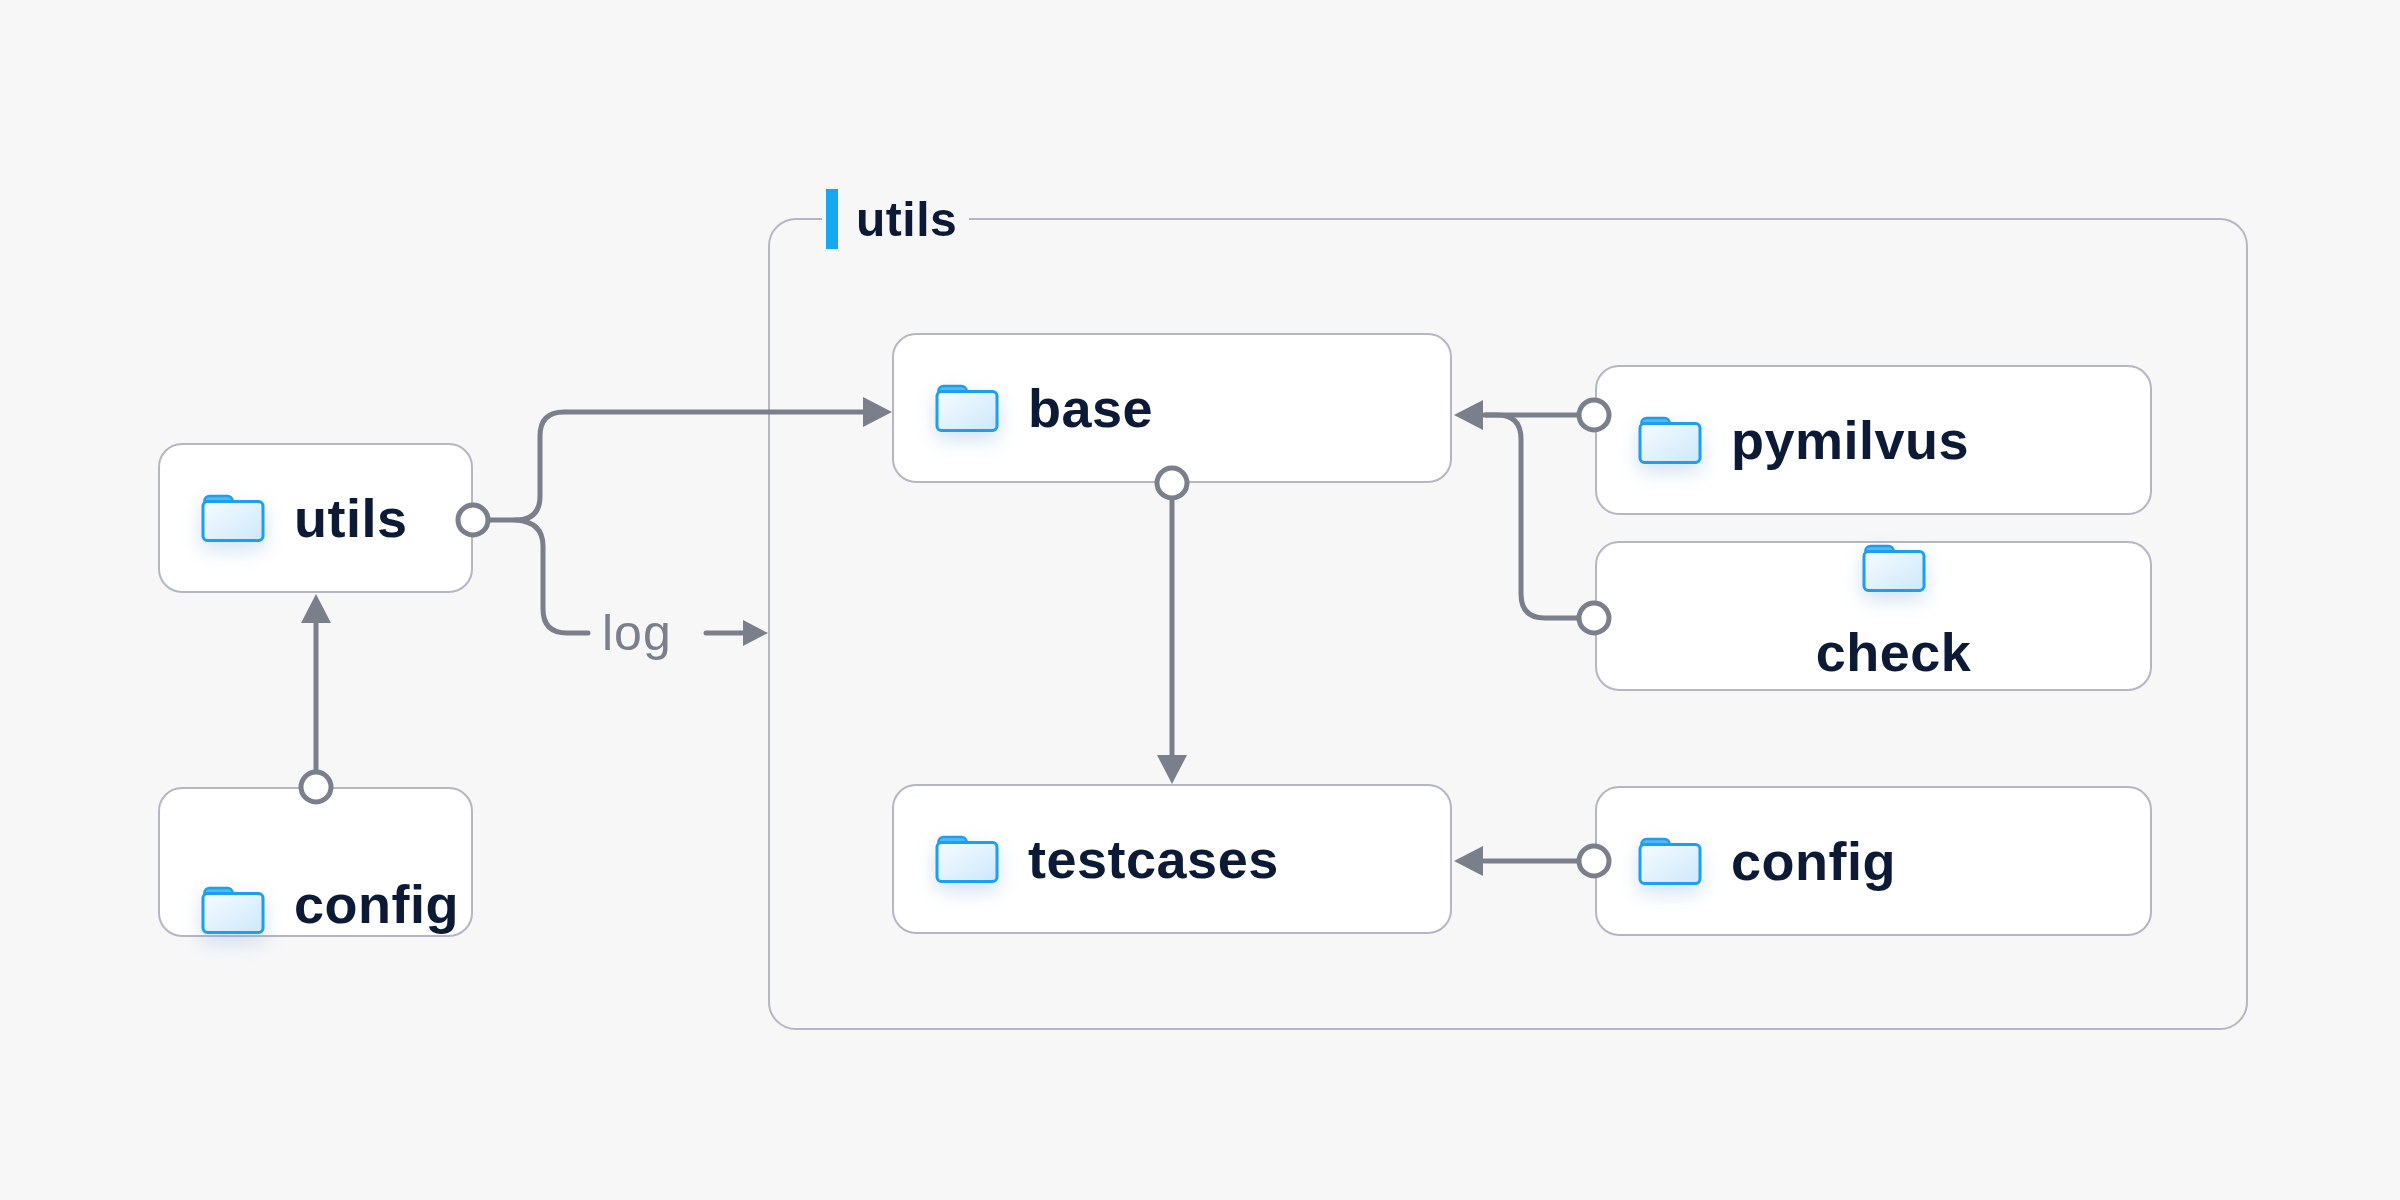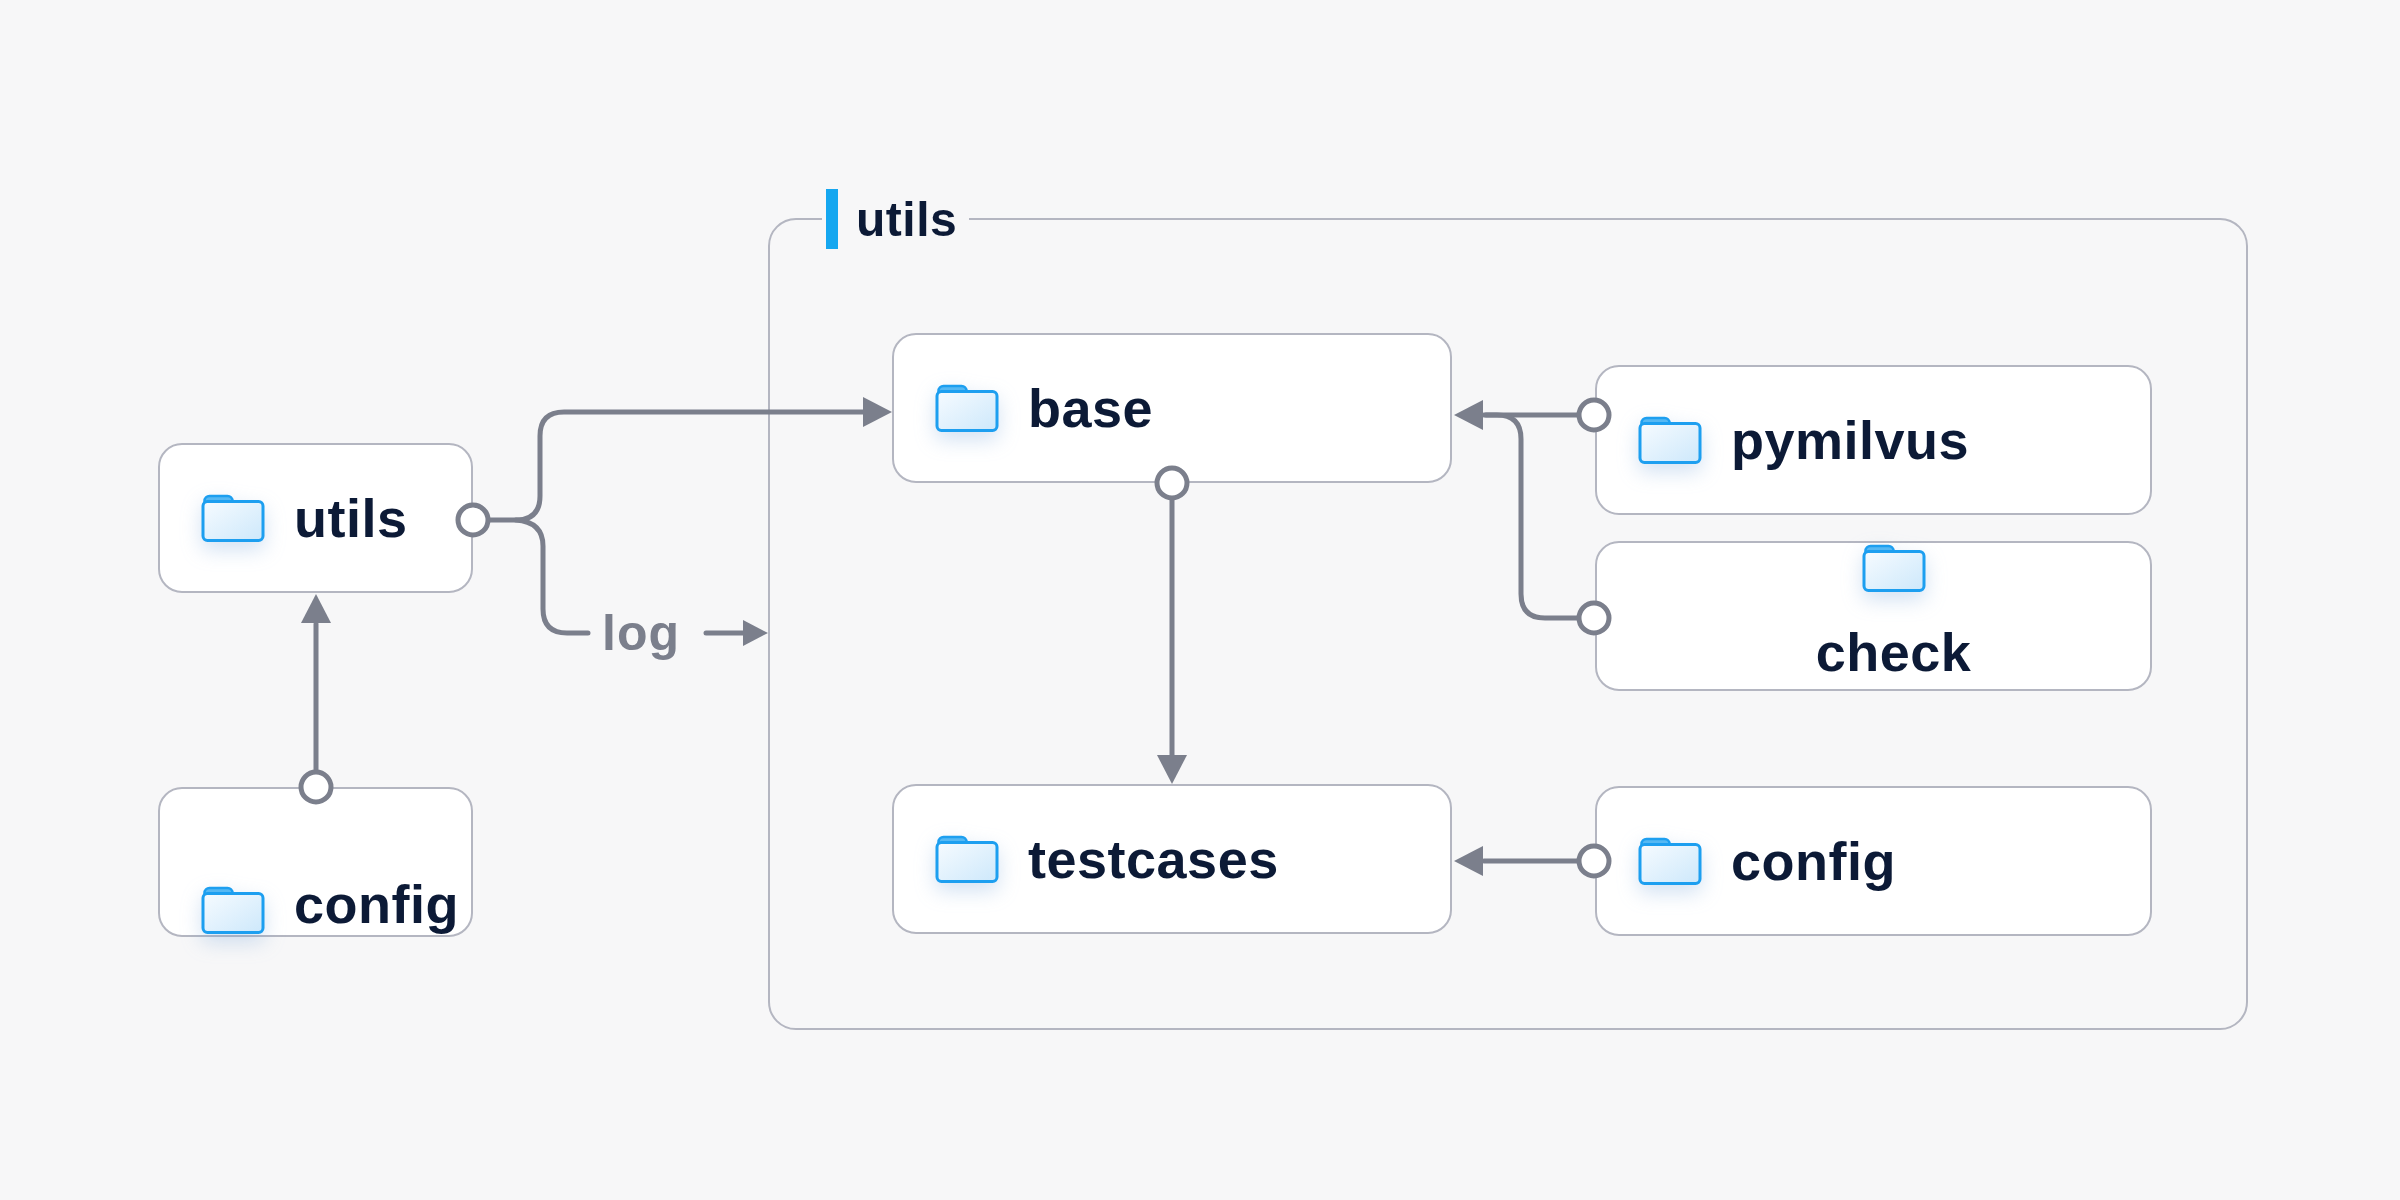--- a/index.html
+++ b/index.html
@@ -53,21 +53,21 @@
 
   
   .wires{position:absolute;left:0;top:0;pointer-events:none;}
   .wire{stroke:#7b7f8c;stroke-width:5;fill:none;stroke-linecap:round;}
   .head{fill:#7b7f8c;stroke:none;}
   .dot{fill:#ffffff;stroke:#7b7f8c;stroke-width:5;}
 
   
   .edge-label{
     position:absolute;left:602px;top:606px;height:54px;line-height:54px;
-    font-size:50px;font-weight:700;color:#7b7f8c;letter-spacing:1px;
+    font-size:50px;font-weight:400;color:#7b7f8c;letter-spacing:1px;
   }
 </style>
 </head>
 <body>
 
 <div class="stage">
 
   <svg width="0" height="0" style="position:absolute" aria-hidden="true">
     <defs>
       <linearGradient id="foldergrad" x1="0" y1="0" x2="1" y2="1">

